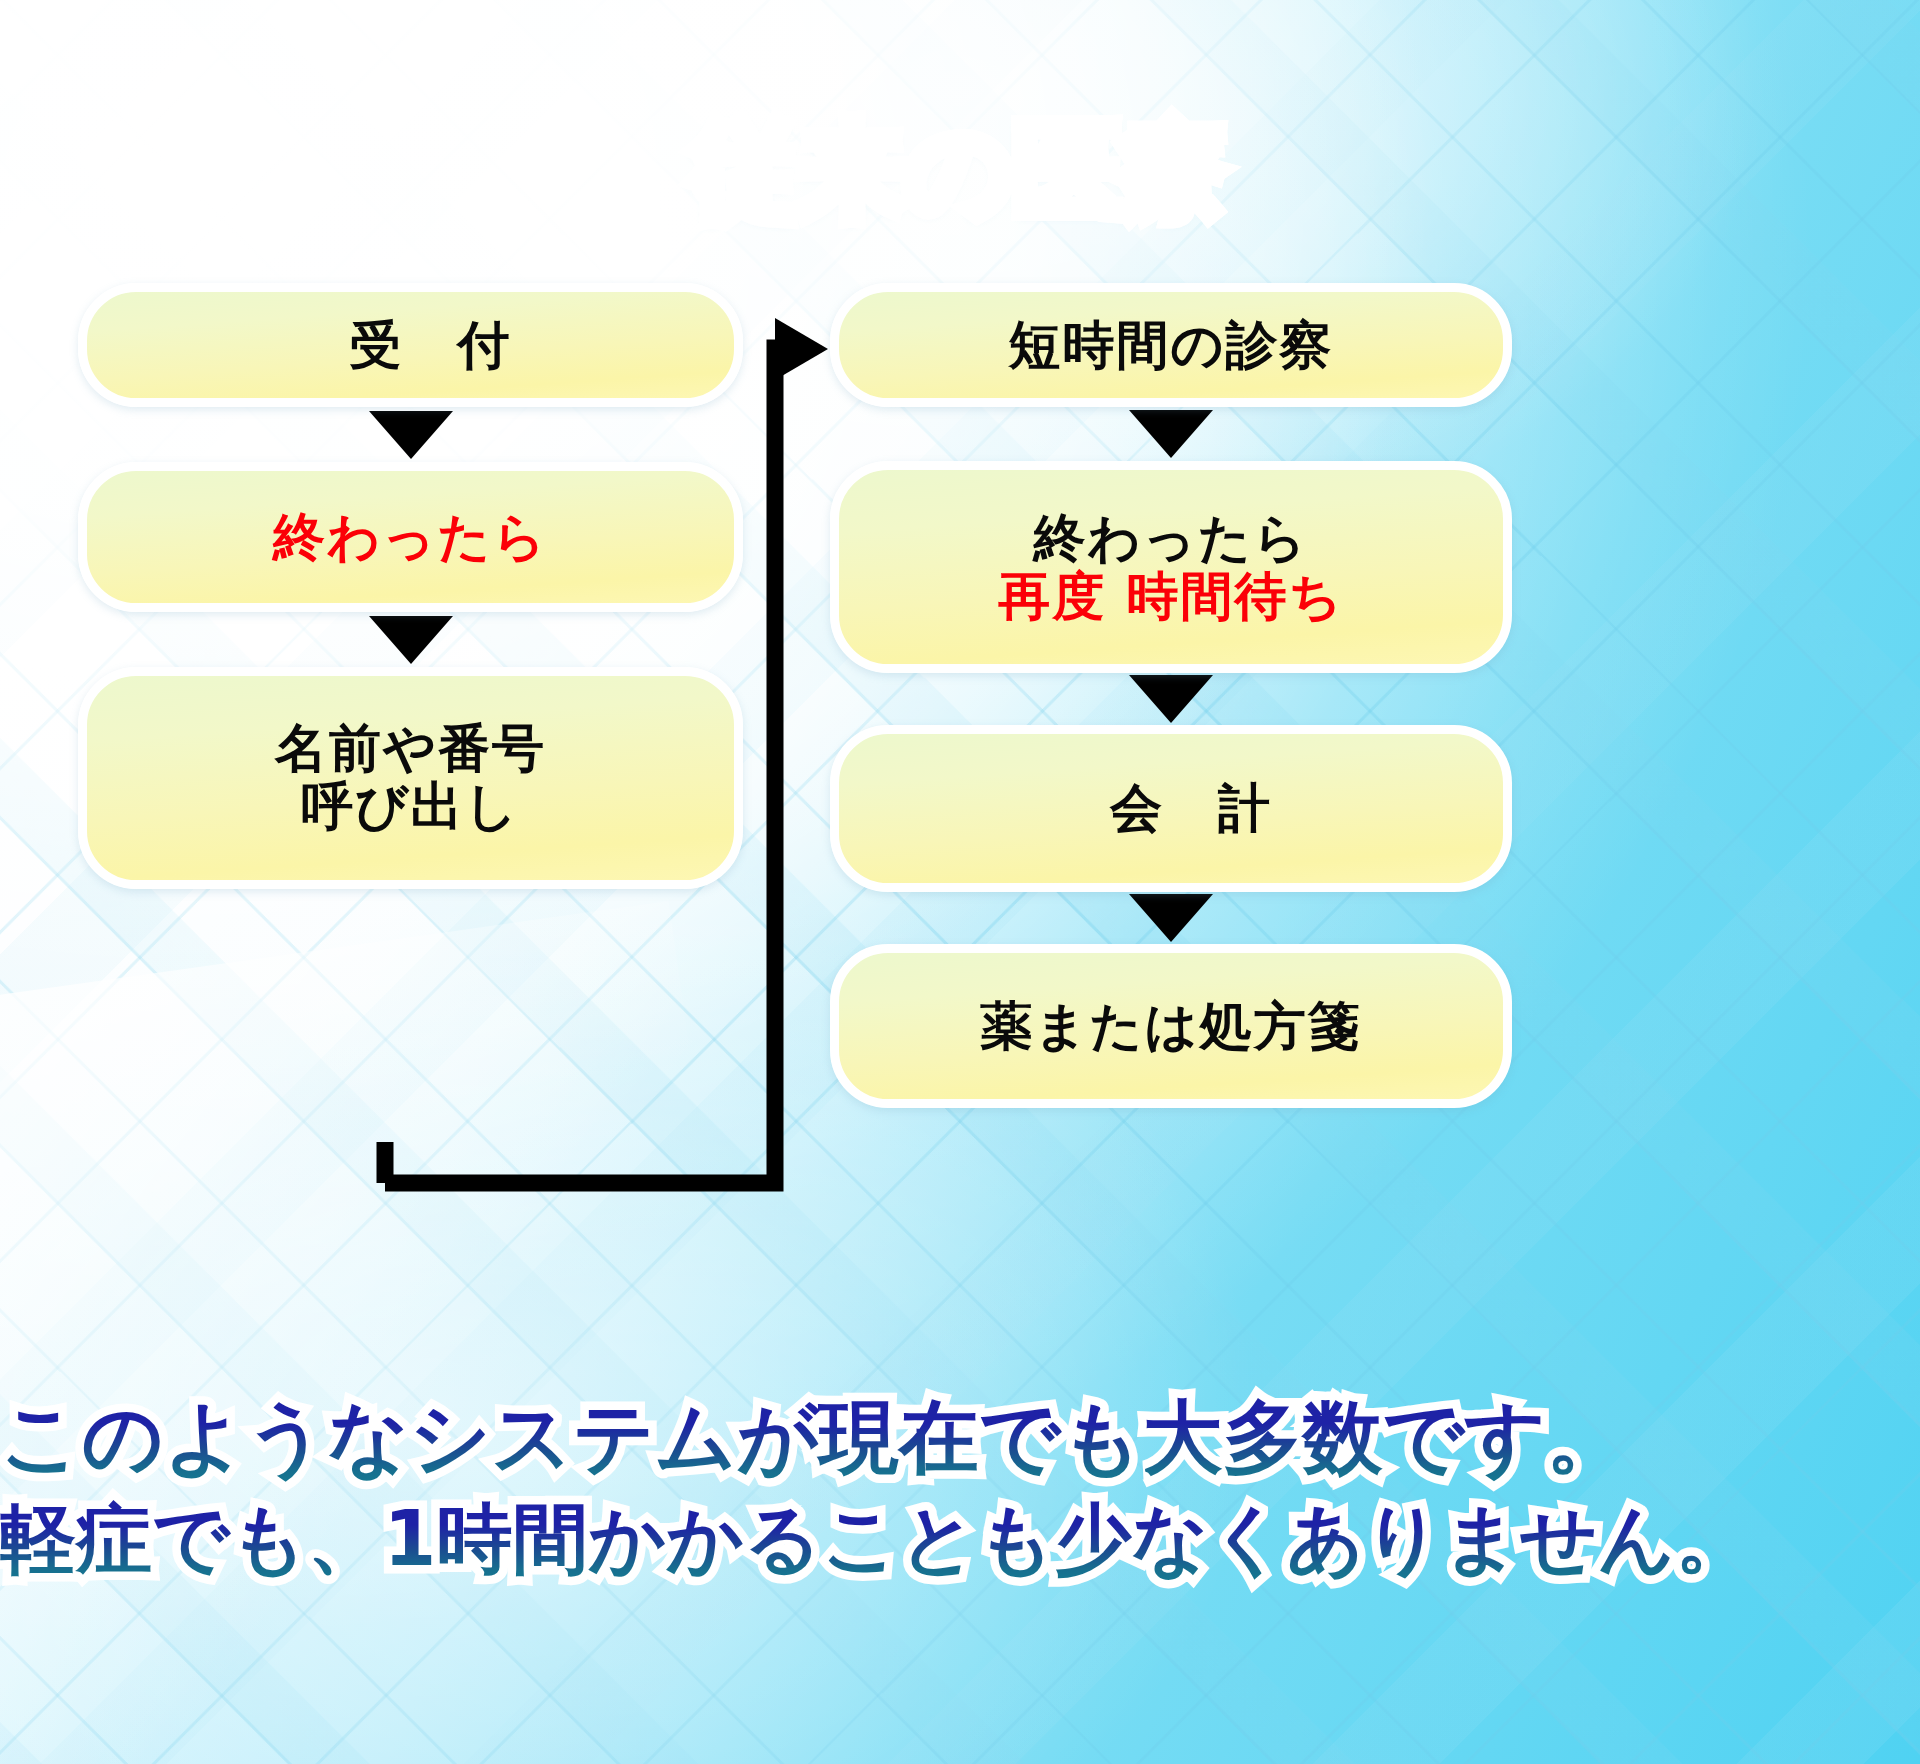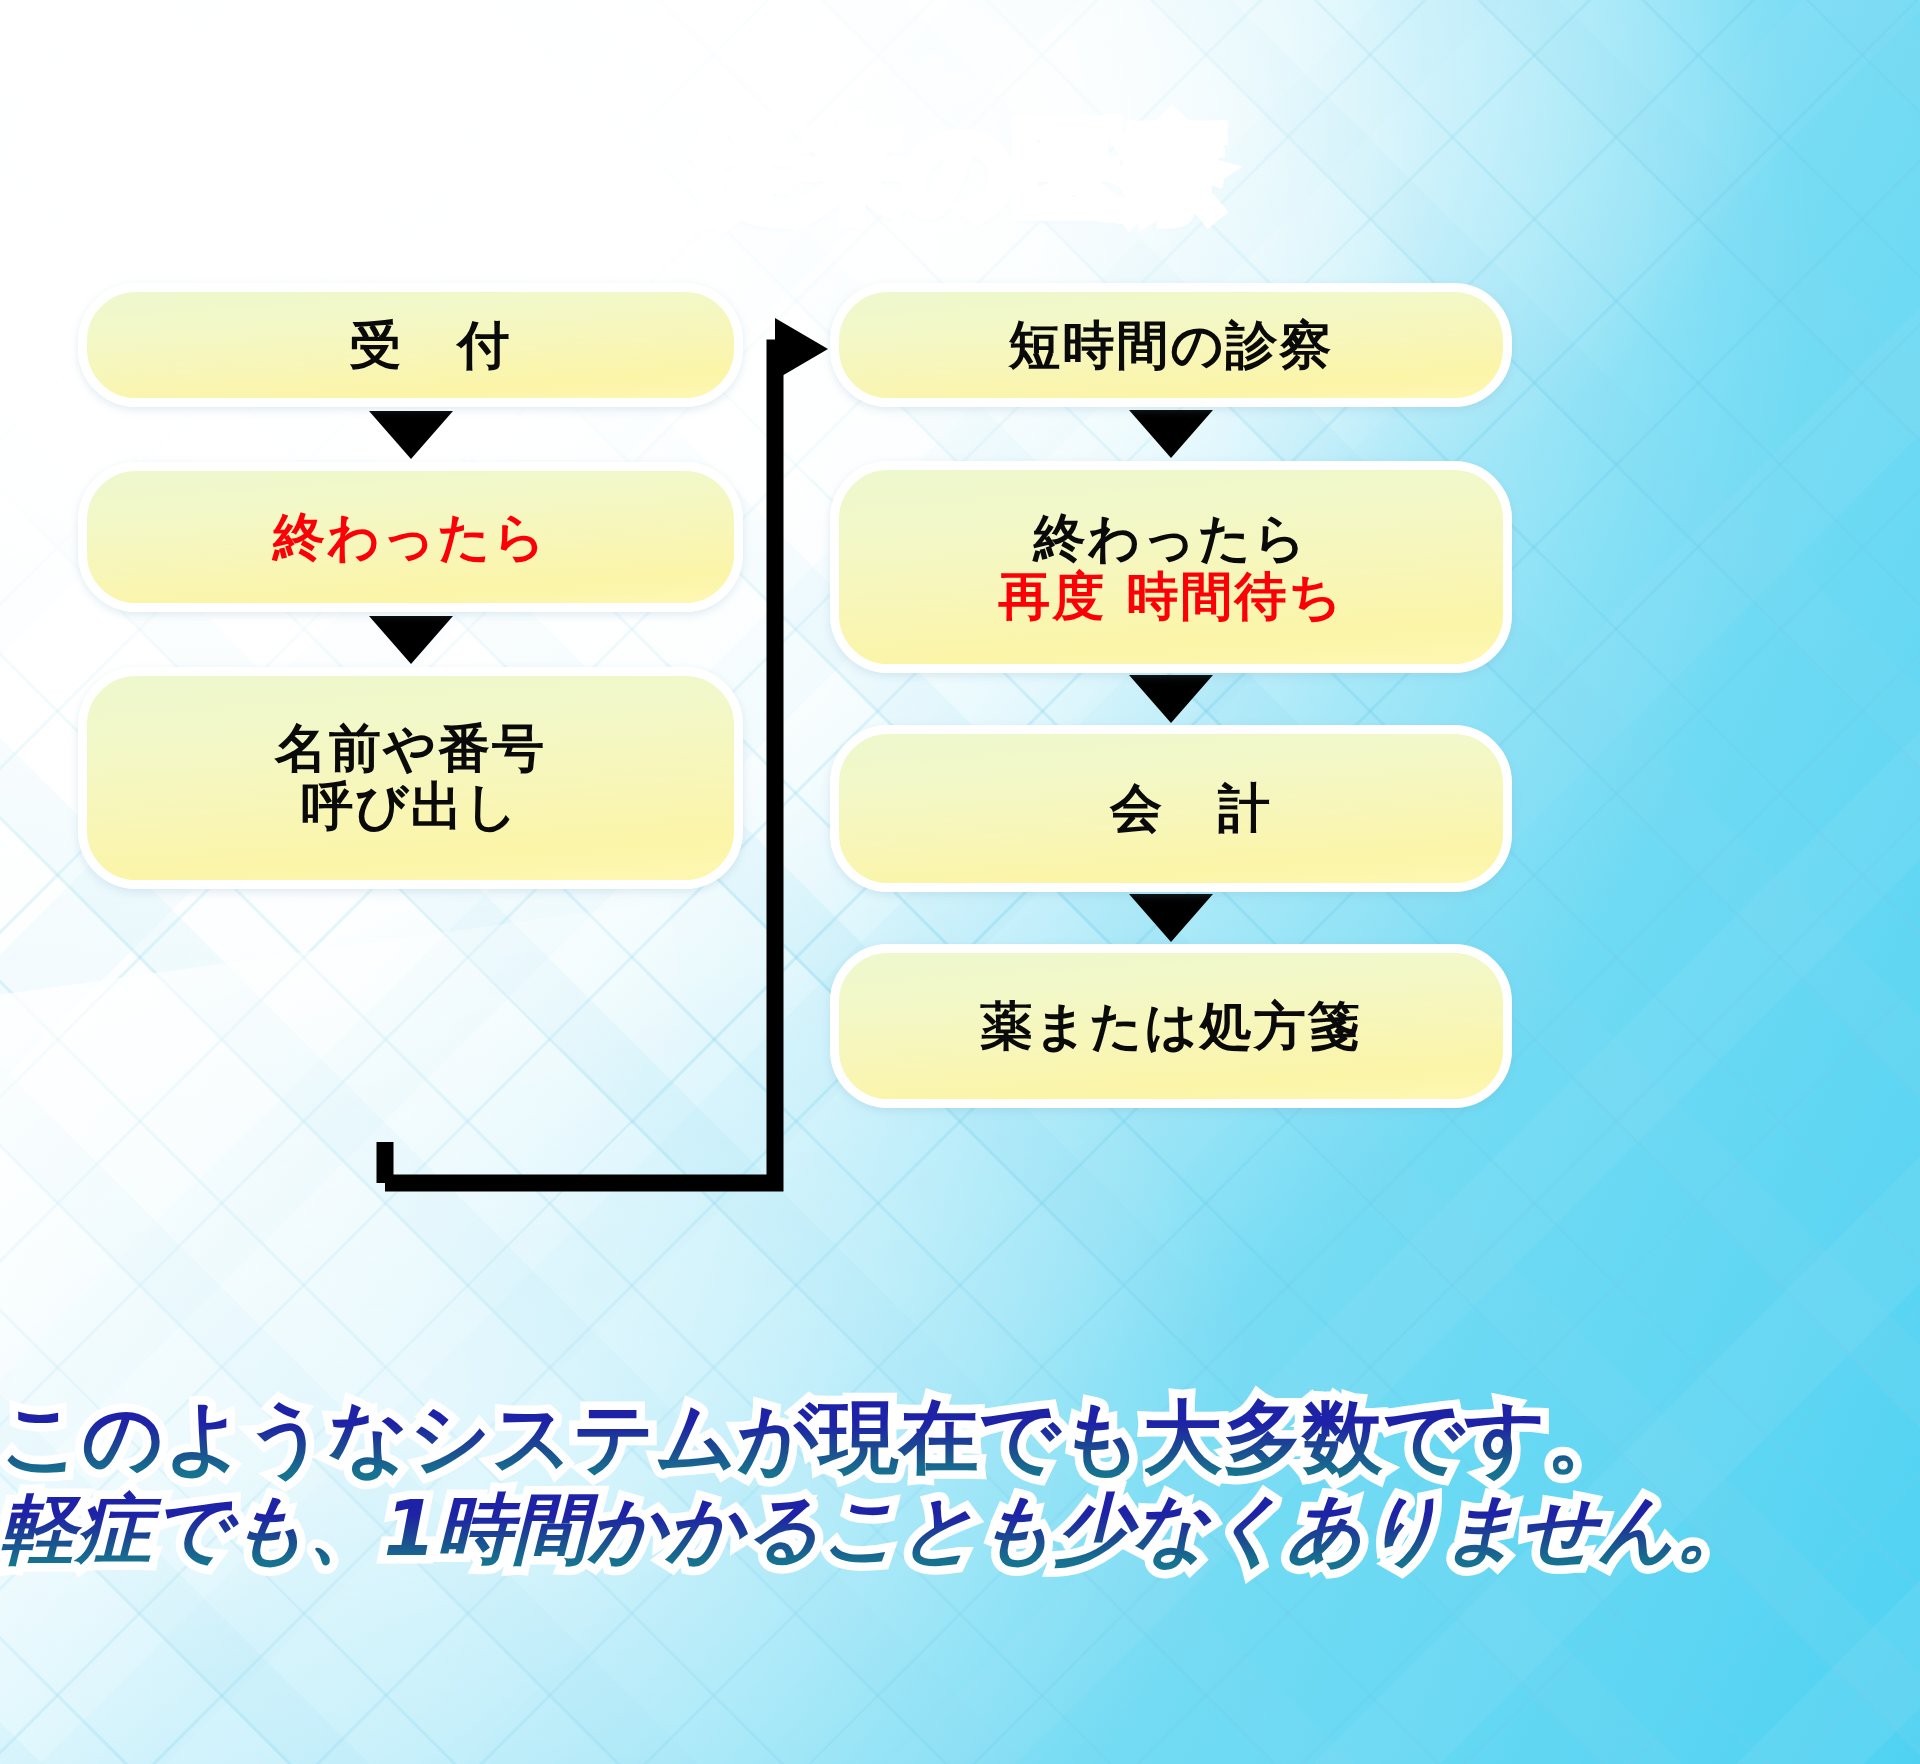--- a/index.html
+++ b/index.html
@@ -112,21 +112,21 @@
   
   #loop{position:absolute;left:0;top:0;width:1920px;height:1764px;z-index:4;pointer-events:none;}
 
   
   #caption{
     position:absolute;left:0;right:16px;top:1392px;z-index:6;
     line-height:1.16;
   }
   #caption .ln{position:relative;display:block;font-weight:bold;letter-spacing:0px;}
   #caption .ln1{font-size:80px;}
-  #caption .ln2{font-size:76px;font-style:italic;}
+  #caption .ln2{font-size:76px;margin-top:10px;}
   #caption .g{
     position:relative;display:inline-block;
     background:linear-gradient(180deg,#1e22a6 0%,#1e22a6 34%,#1b4c91 62%,#176f8f 85%,#157a92 100%);
     -webkit-background-clip:text;background-clip:text;
     -webkit-text-fill-color:transparent;color:#1e22a6;
   }
   #caption .g::before{
     content:attr(data-t);position:absolute;left:0;top:0;z-index:-1;
     -webkit-text-fill-color:#ffffff;color:#fff;
     -webkit-text-stroke:17px #ffffff;

